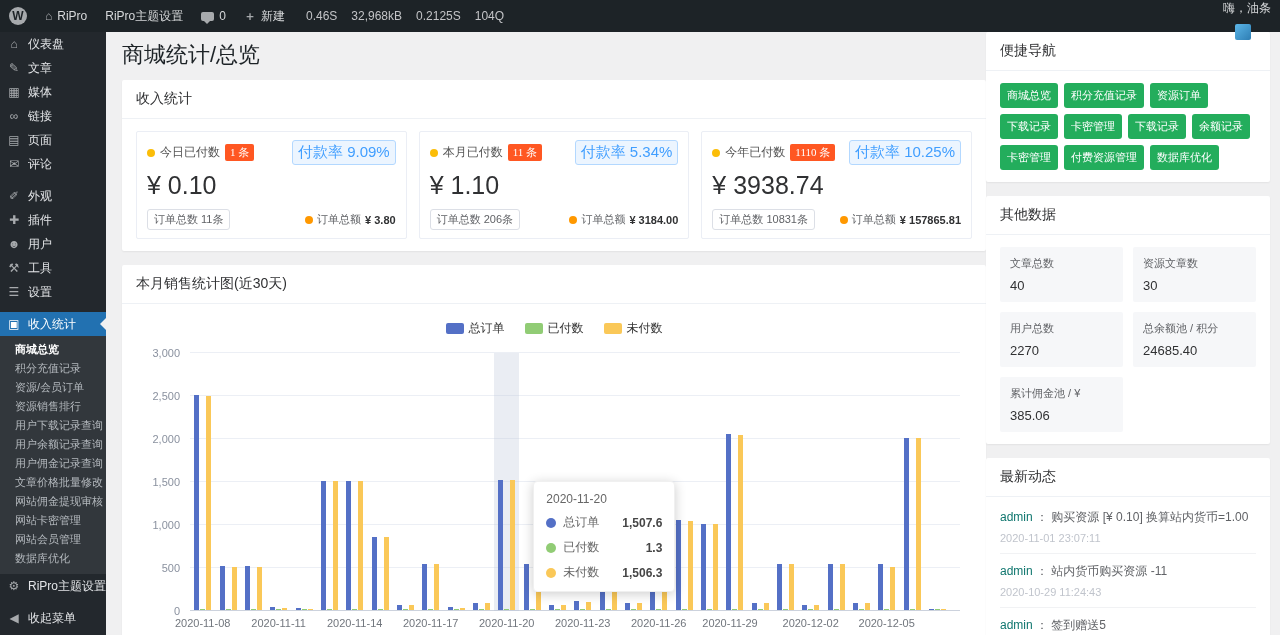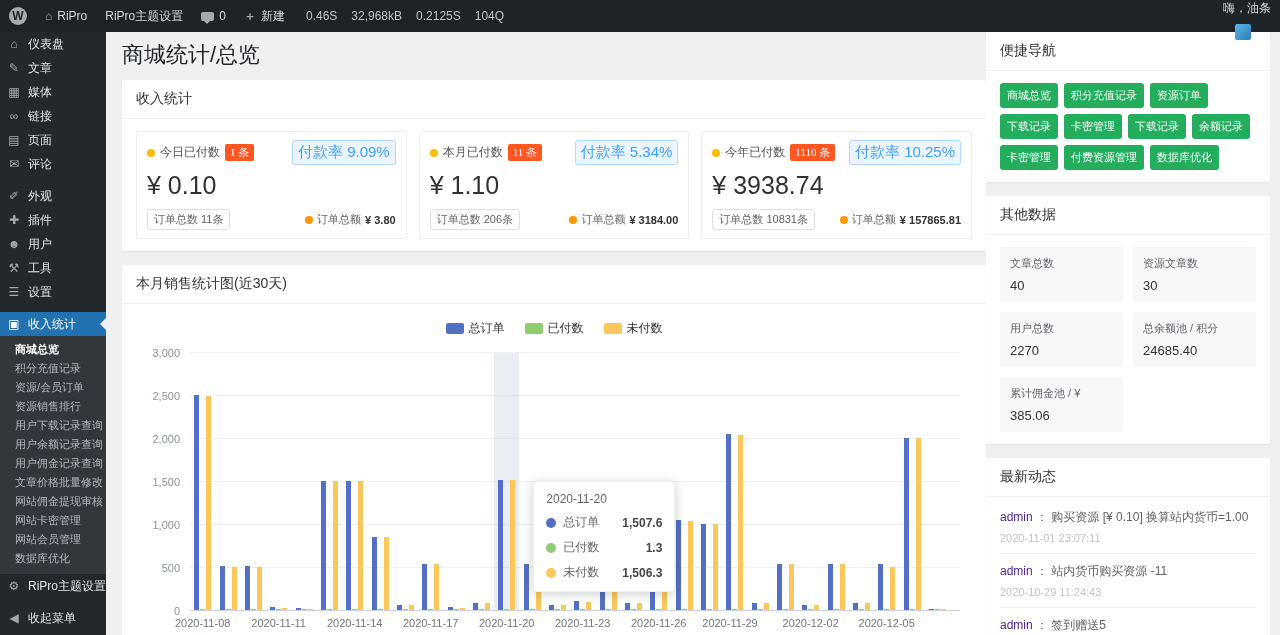--- a/index.html
+++ b/index.html
@@ -74,21 +74,21 @@
   
   .qn-wrap { display:flex; flex-wrap:wrap; gap:6px; }
   .qn-btn { background:#23ad5c; color:#fff; font-size:11px; padding:5px 7px; border-radius:3px; cursor:pointer; text-decoration:none; white-space:nowrap; }
   .od-grid { display:grid; grid-template-columns:1fr 1fr; gap:10px; }
   .od-cell { background:#f6f7f9; padding:9px 10px; border-radius:2px; }
   .od-label { font-size:11px; color:#606266; }
   .od-value { font-size:13px; color:#303133; margin-top:7px; }
   .act-item { padding:9px 0; border-bottom:1px solid #f1f2f4; }
   .act-item:last-child { border-bottom:none; }
   .act-line { font-size:12px; color:#606266; }
-  .act-user { color:#4c1d95; }
+  .act-user { color:#0f766e; }
   .act-time { font-size:11px; color:#c0c4cc; margin-top:6px; }
 </style>
 </head>
 <body>
 
 <div class="adminbar">
   <a class="ab-item">
     <span class="wp-logo">W</span>
   </a>
   <a class="ab-item">

